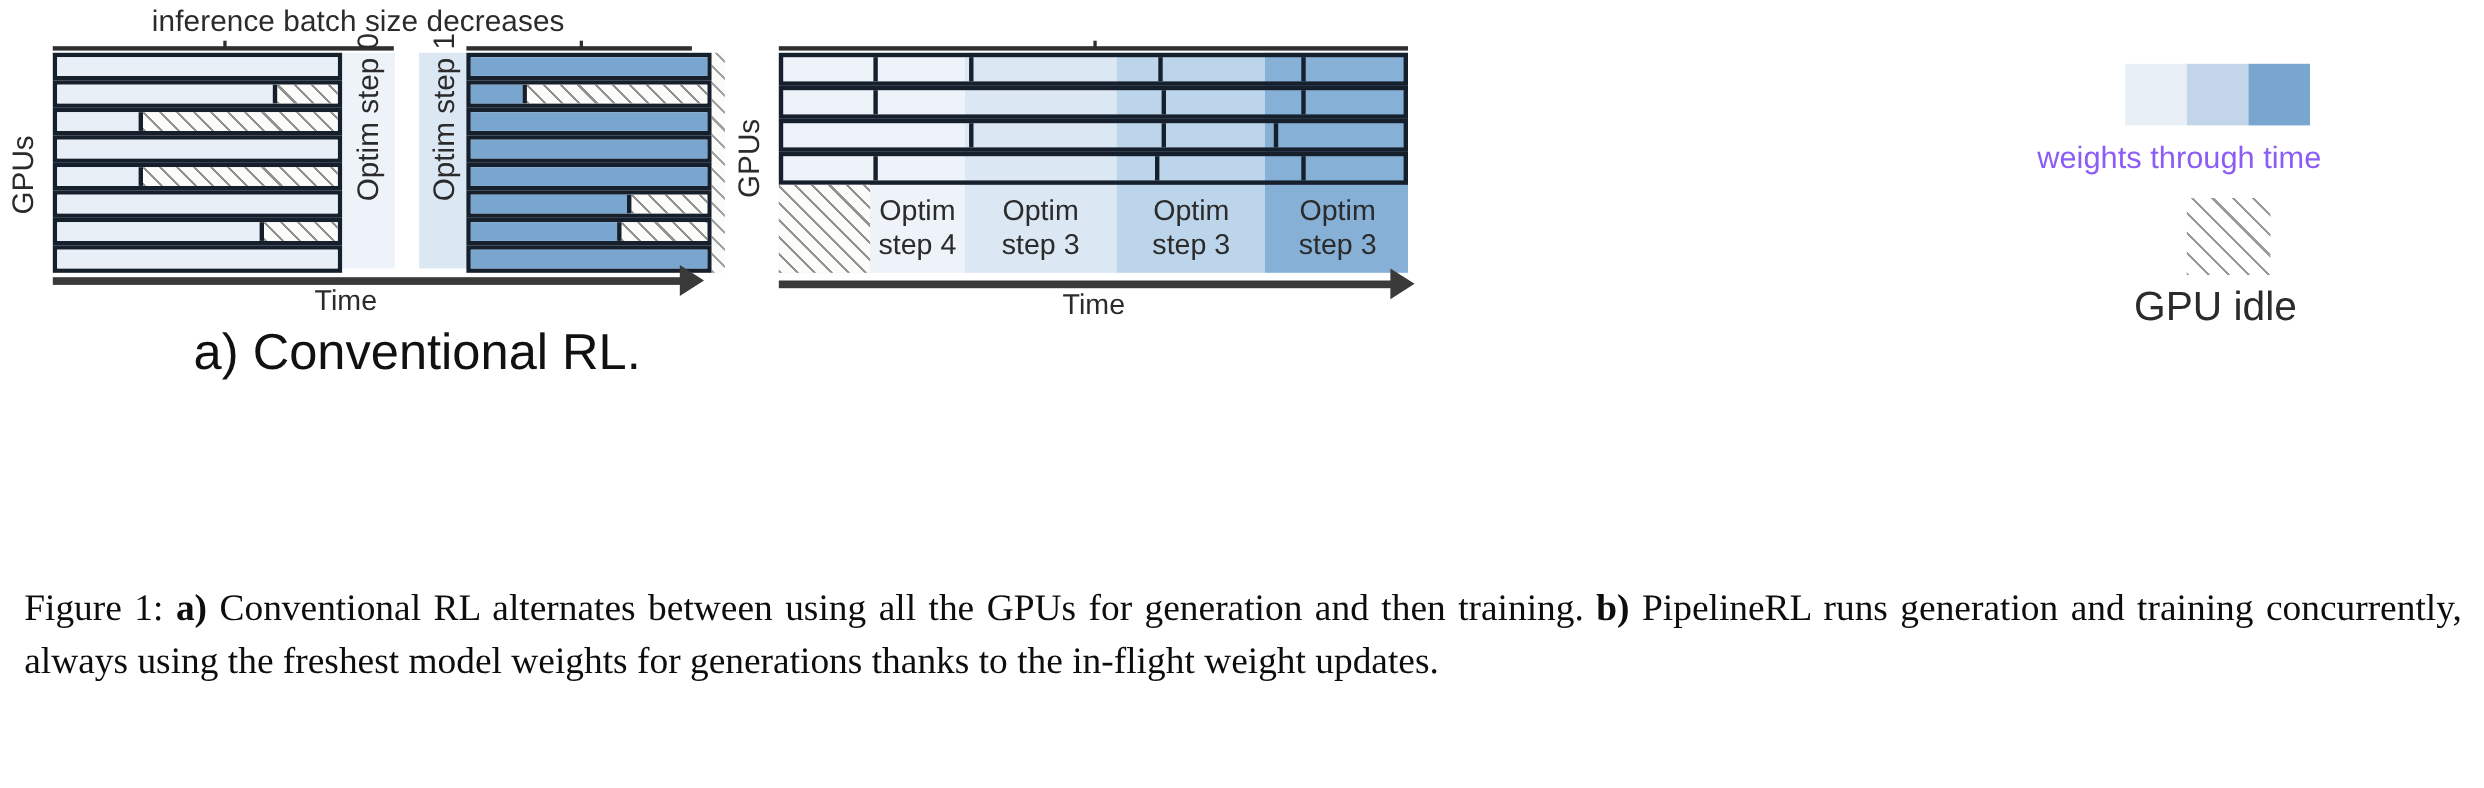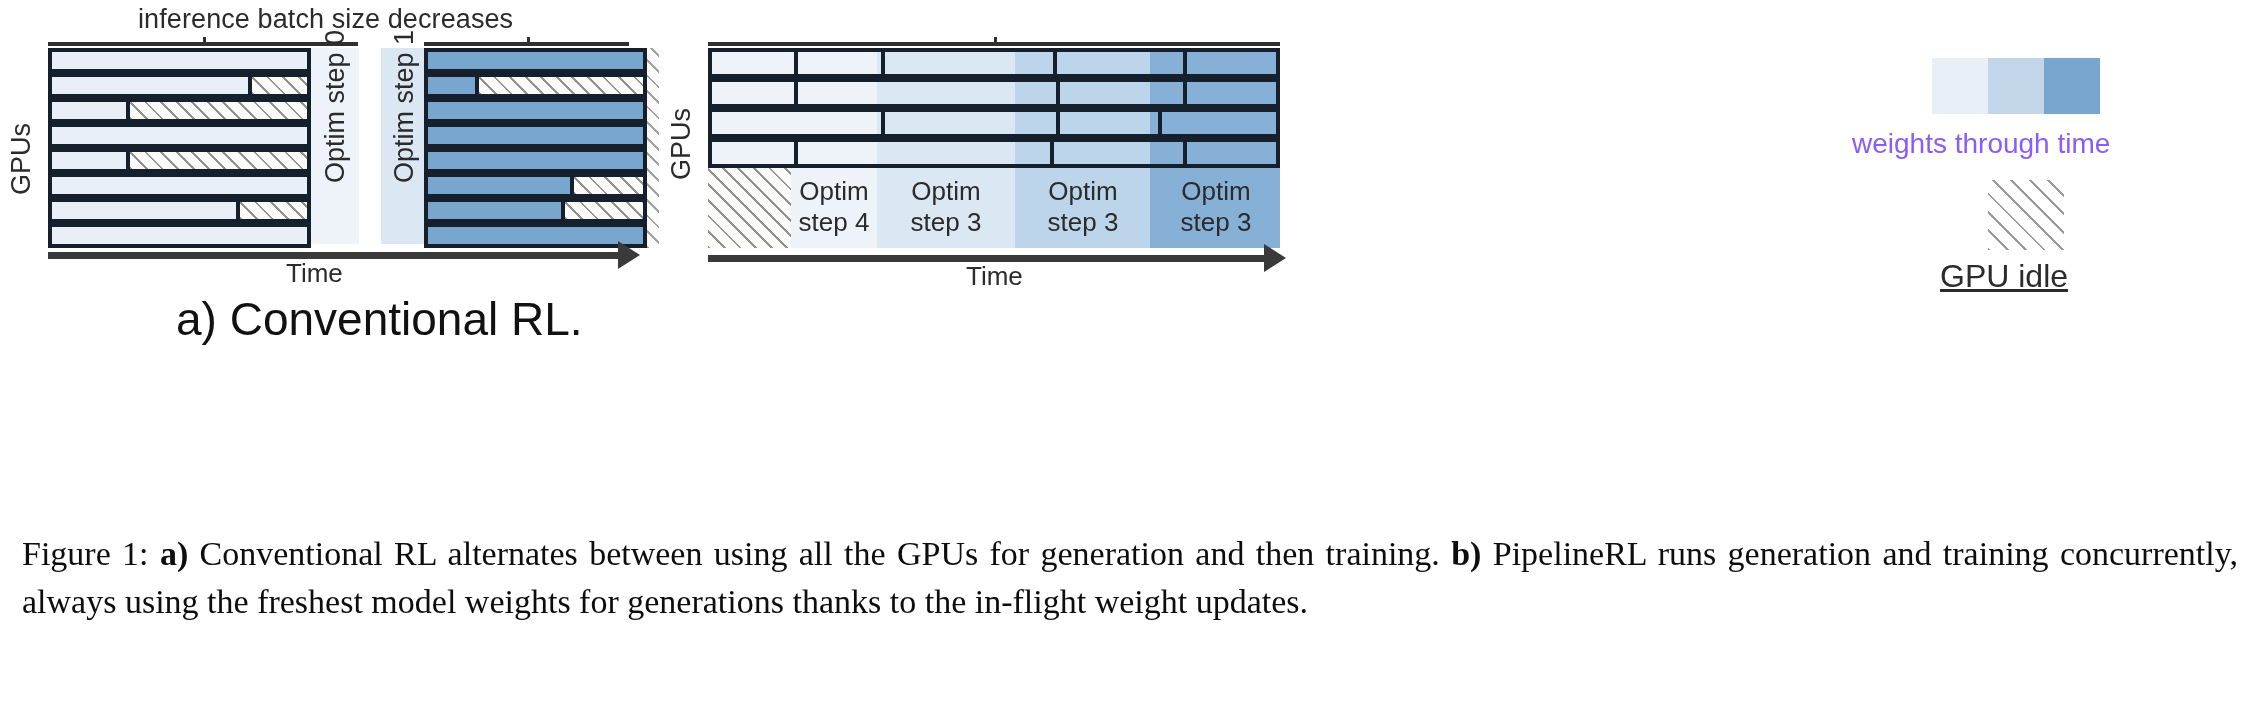--- a/index.html
+++ b/index.html
@@ -224,21 +224,21 @@
   <div class="abs" style="left:1860px;top:40px;width:398px;height:240px;">
 
     <div class="abs swatch" style="left:72px;top:18px;background:#e9eff7;"></div>
     <div class="abs swatch" style="left:128px;top:18px;background:#c3d5e8;"></div>
     <div class="abs swatch" style="left:184px;top:18px;background:#79a6cf;"></div>
 
     <div class="abs sans" style="left:-8px;top:88px;font-size:28px;color:#8b5cf6;white-space:nowrap;">weights through time</div>
 
     <div class="abs hatch-legend" style="left:128px;top:140px;width:76px;height:70px;"></div>
 
-    <div class="abs sans" style="left:80px;top:218px;font-size:32px;color:#2b2b2b;white-space:nowrap;text-decoration:underline;">GPU idle</div>
+    <div class="abs sans" style="left:80px;top:218px;font-size:37px;color:#2b2b2b;white-space:nowrap;">GPU idle</div>
   </div>
 
   <div class="abs caption" style="left:22px;top:530px;width:2216px;text-align:justify;">
     <span>Figure 1:</span>
     <span id="caption-body"><b>a)</b><span> Conventional RL alternates between using all the GPUs for generation and then training. </span><b>b)</b><span> PipelineRL runs generation and training concurrently, always using the freshest model weights for generations thanks to the in-flight weight updates.</span></span>
   </div>
 
 </div>
 
 </body></html>

